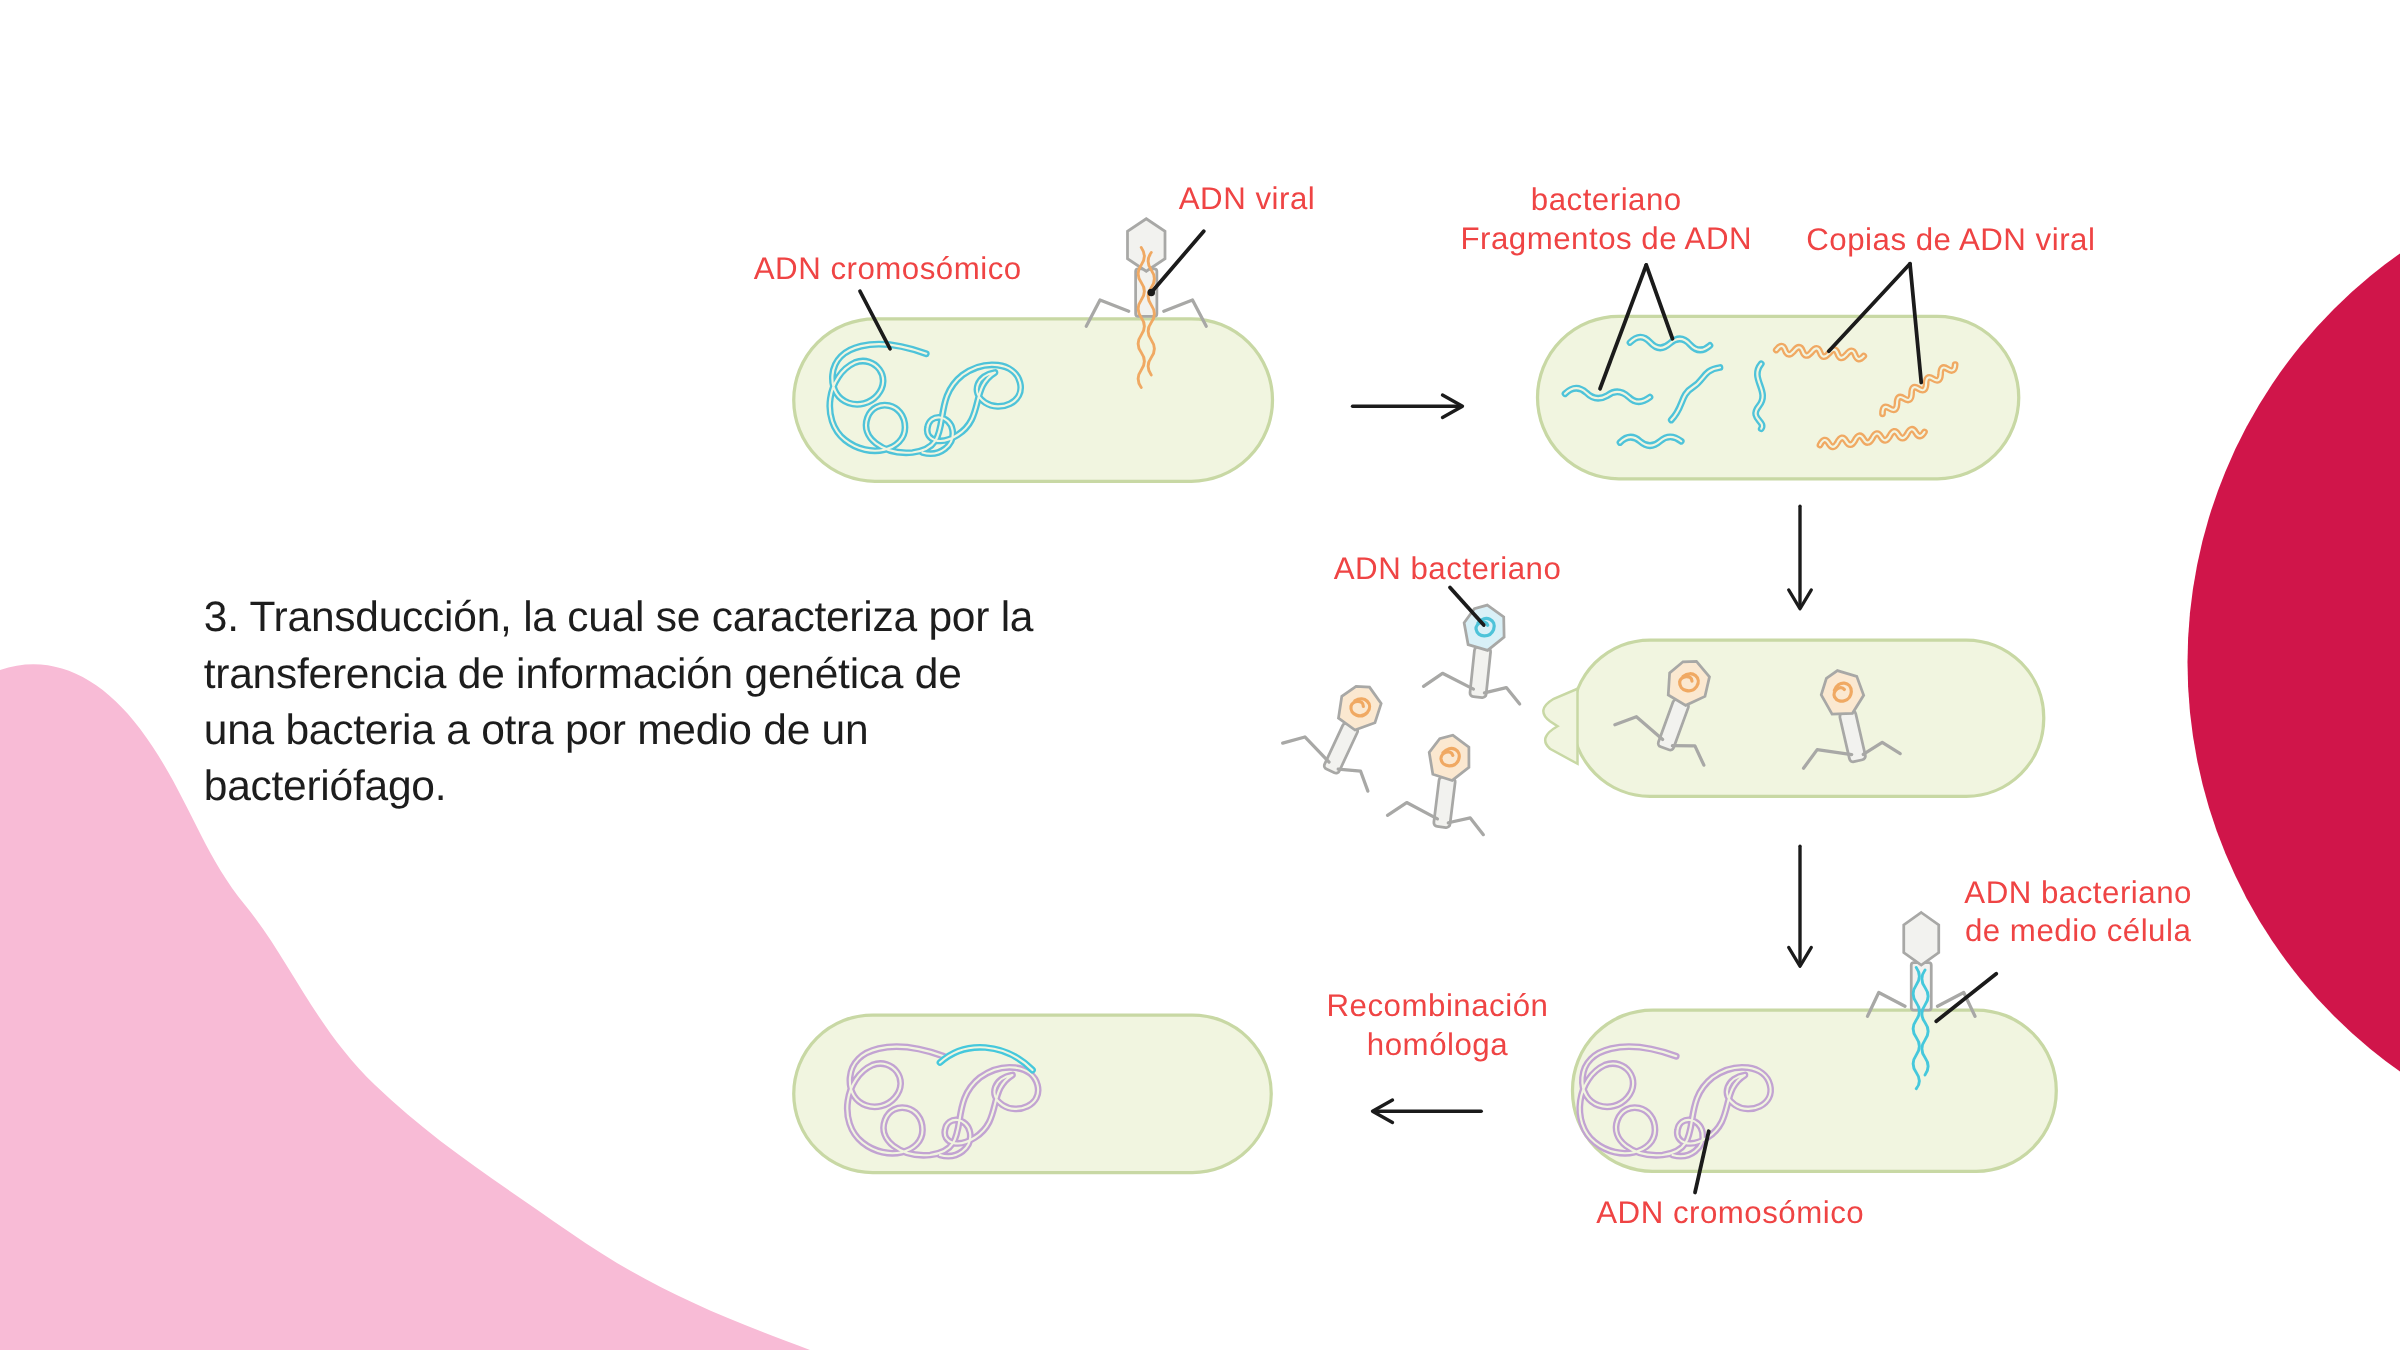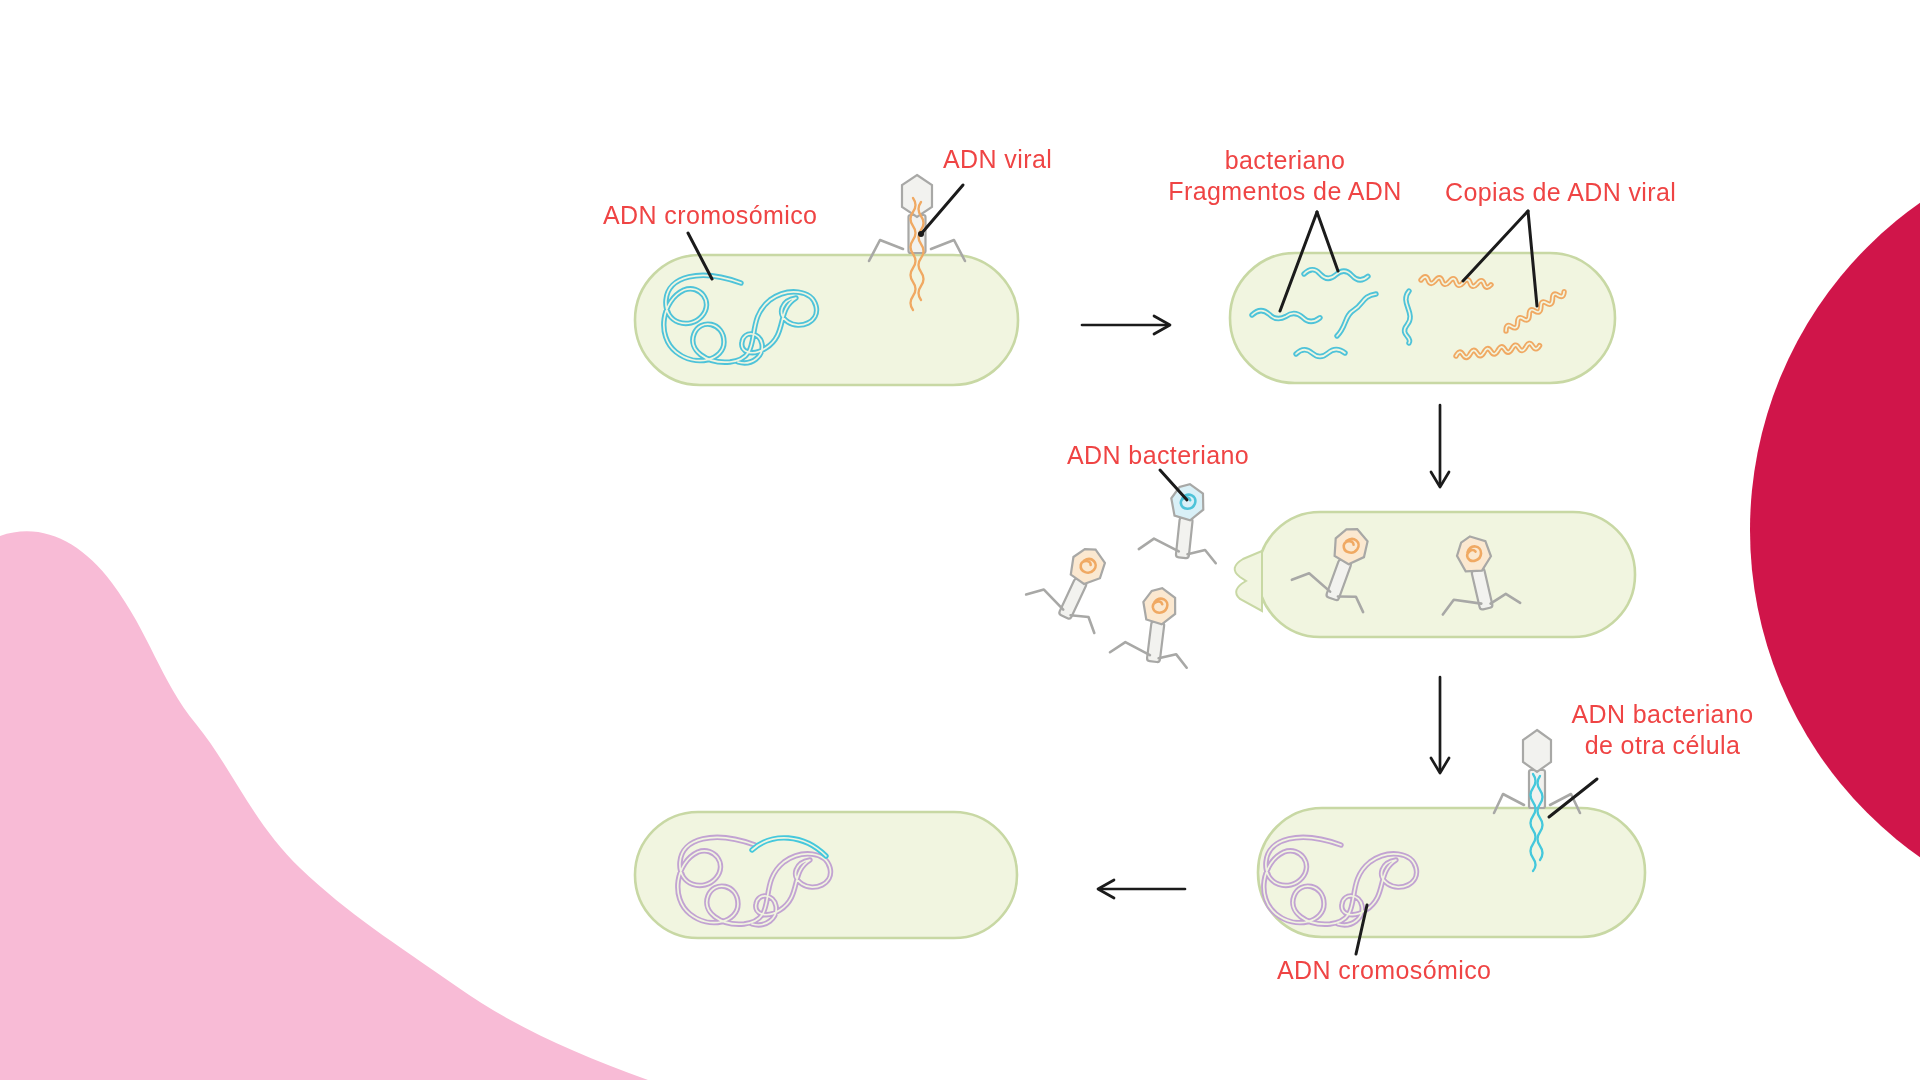--- a/index.html
+++ b/index.html
@@ -221,20 +221,30 @@
     <div>bacteriano</div>
     <div>Fragmentos de ADN</div>
   </div>
 
   <div class="lbl" style="left:1445px;top:177px;">Copias de ADN viral</div>
 
   <div class="lbl" style="left:1067px;top:440px;">ADN bacteriano</div>
 
   <div class="lbl center" style="left:1545px;top:699px;width:235px;">
     <div>ADN bacteriano</div>
-    <div>de otra célula</div>
-  </div>
-
+    <div>de medio célula</div>
+  </div>
+
+  <div class="lbl center" style="left:1045px;top:790px;width:210px;">
+    <div>Recombinación</div>
+    <div>homóloga</div>
+  </div>
 
   <div class="lbl" style="left:1277px;top:955px;">ADN cromosómico</div>
 
+  <div id="main-text">
+    <div>3. Transducción, la cual se caracteriza por la</div>
+    <div>transferencia de información genética de</div>
+    <div>una bacteria a otra por medio de un</div>
+    <div>bacteriófago.</div>
+  </div>
 
 </div>
 
 </body></html>

